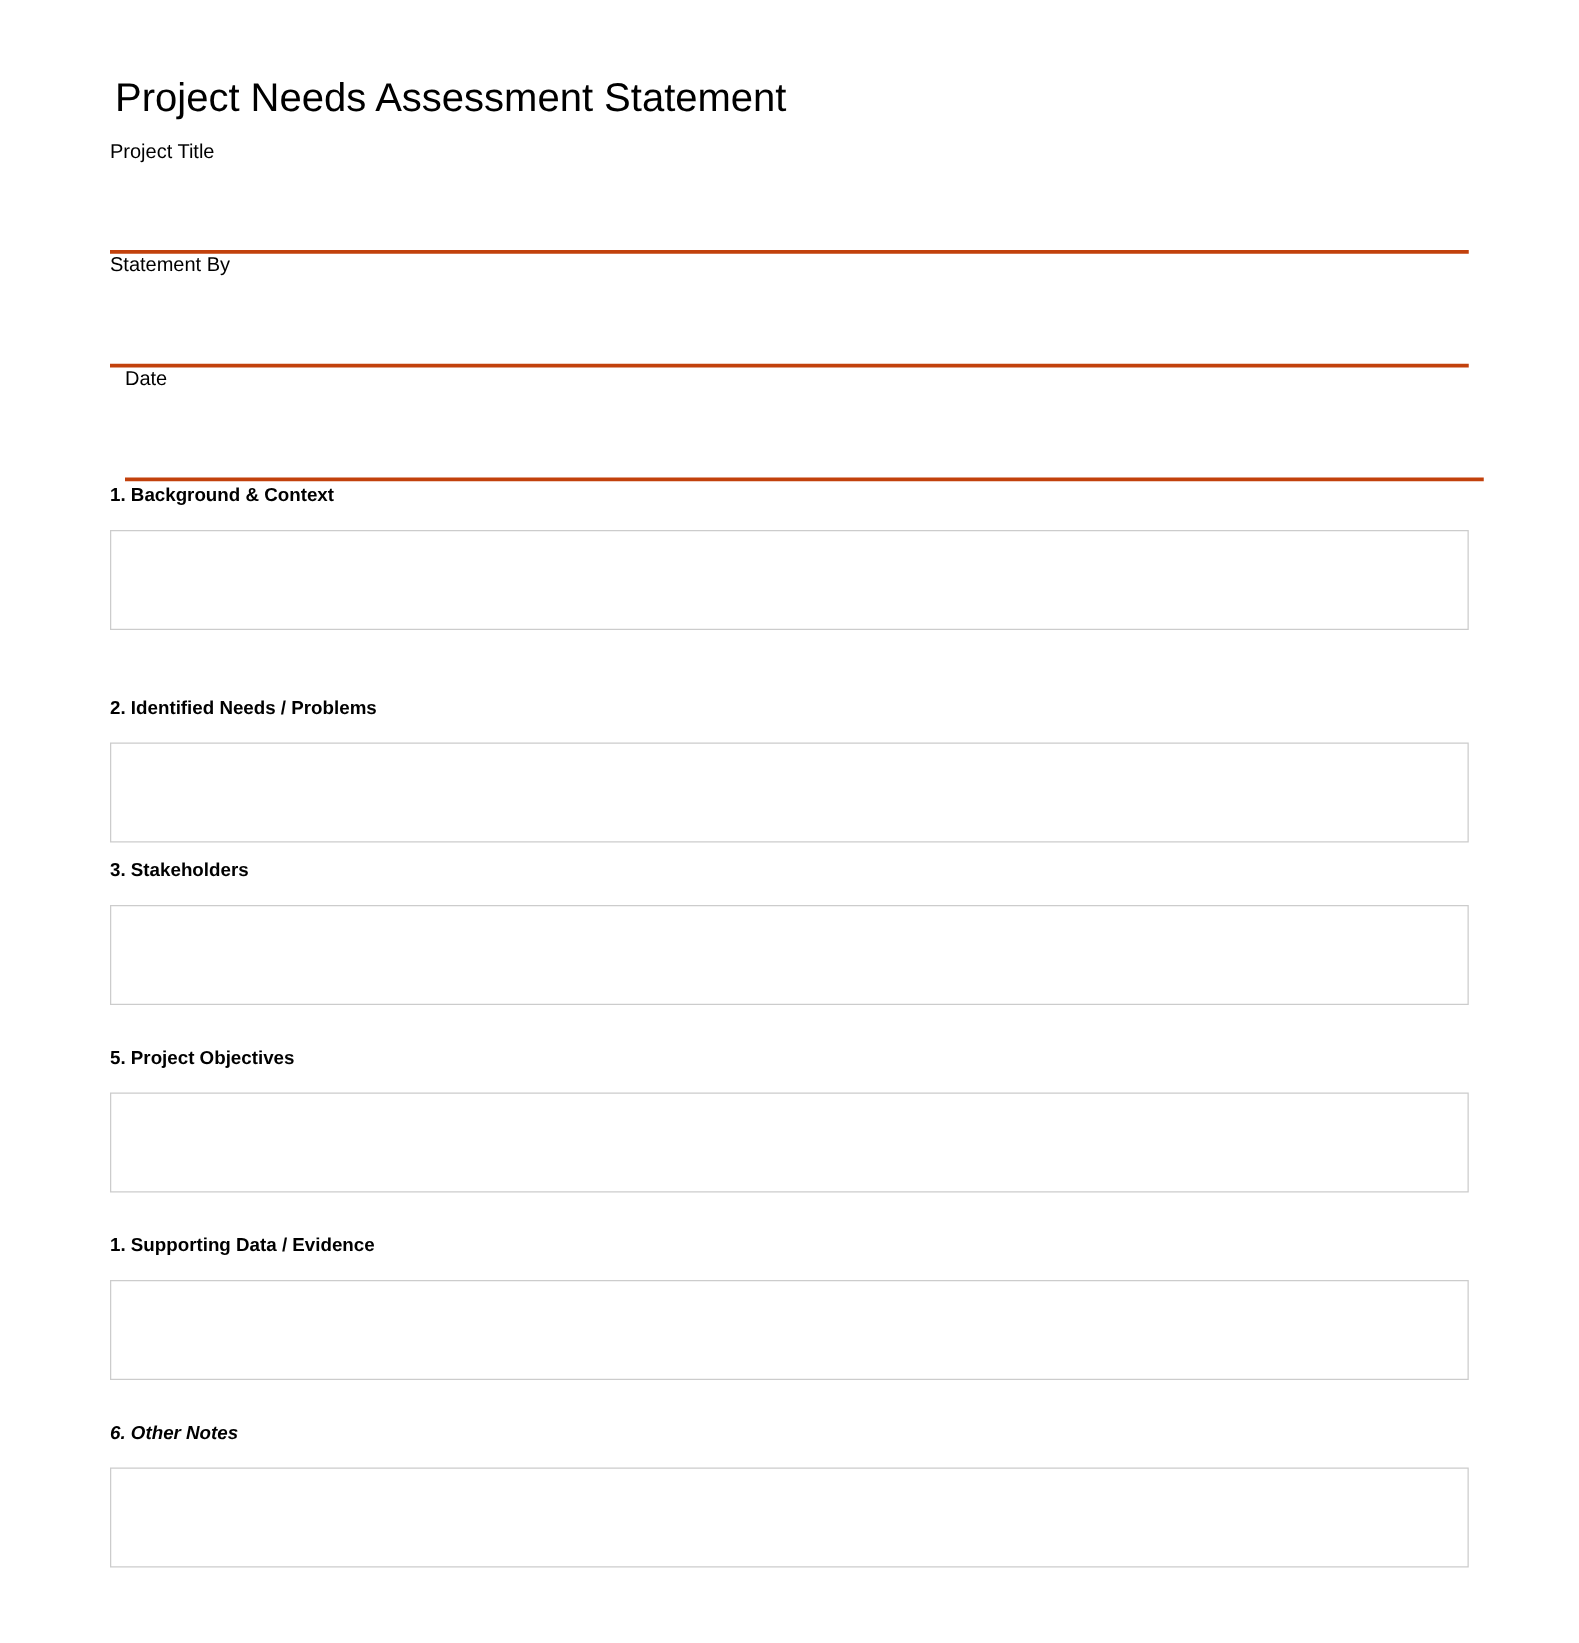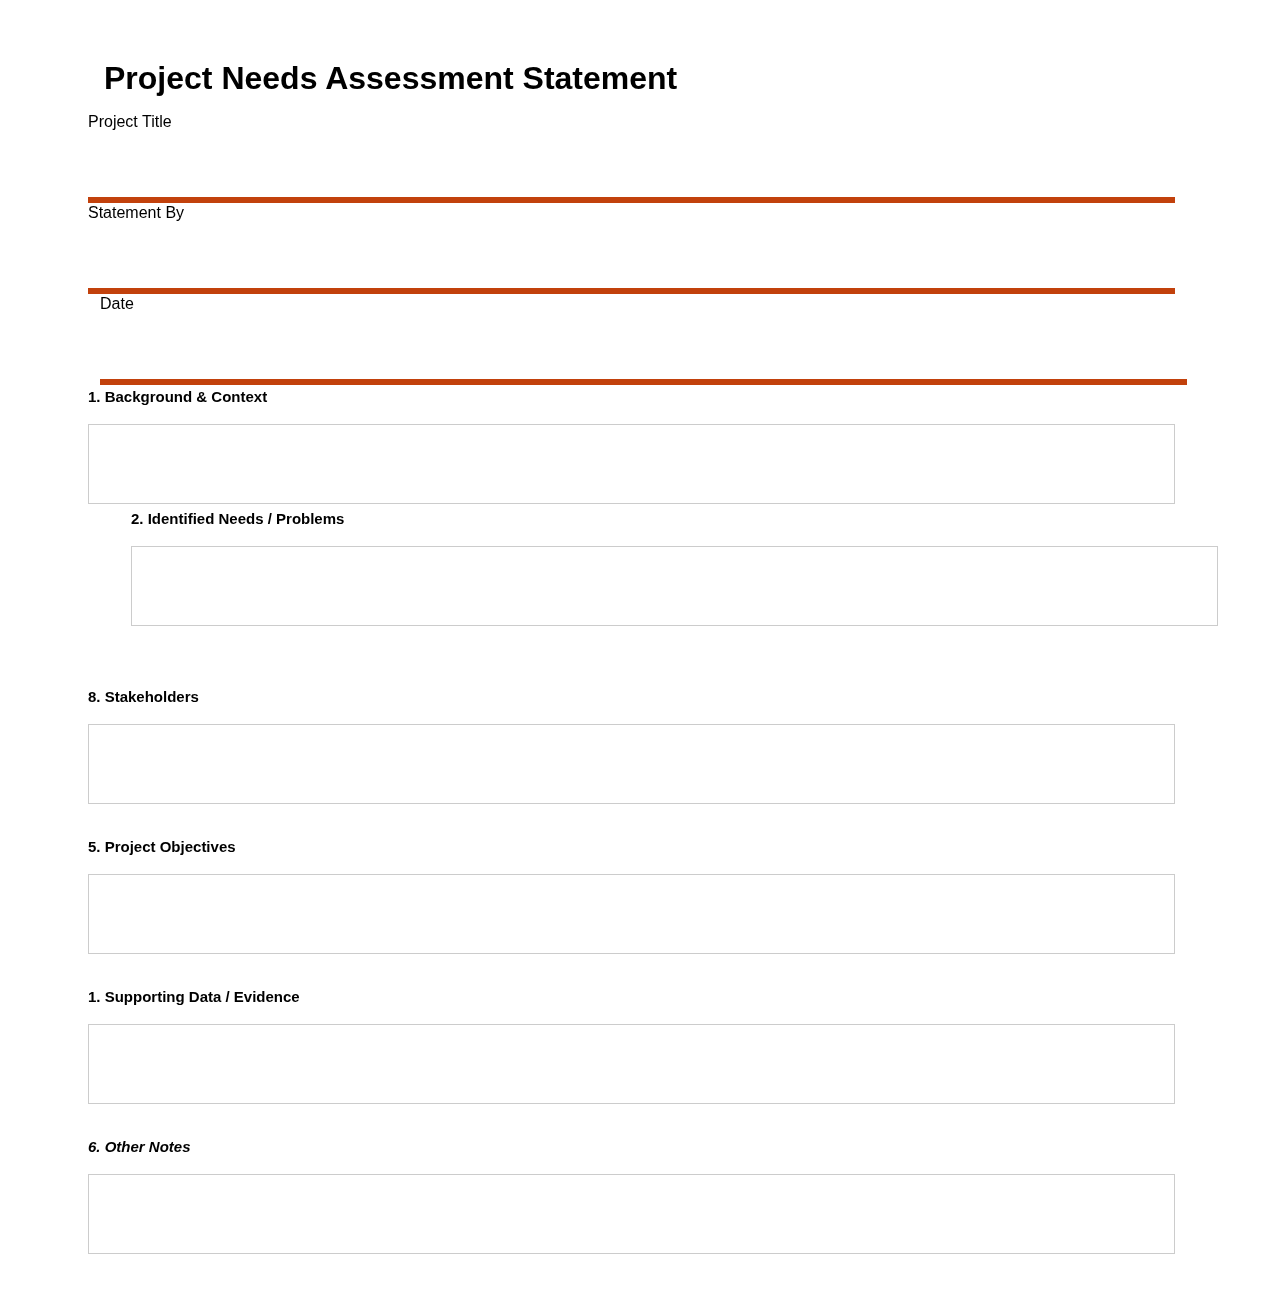--- a/index.html
+++ b/index.html
@@ -13,32 +13,32 @@
     .page {
       position: absolute;
       left: 88px;
       top: 0;
       width: 1087px;
     }
     h1.title {
       margin: 0;
       position: absolute;
       top: 59px;
-      left: 16px;
+      left: 4px;
       font-size: 32px;
-      font-weight: bold;
+      font-weight: normal;
       line-height: 38px;
       white-space: nowrap;
     }
     .field {
       position: absolute;
       left: 0;
       width: 1087px;
       height: 91px;
-      border-bottom: 6px solid #c2410c;
+      border-bottom: 3px solid #c2410c;
       box-sizing: border-box;
     }
     .field .label {
       position: absolute;
       left: 0;
       top: 0;
       font-size: 16px;
       line-height: 20px;
     }
     .section {
@@ -81,27 +81,27 @@
 
   <div class="field" style="top:294px;margin-left:12px;">
     <span class="label">Date</span>
   </div>
 
   <div class="section" style="top:386px;">
     <h2>1. Background &amp; Context</h2>
     <div class="box"></div>
   </div>
 
-  <div class="section" style="top:508px;margin-left:43px;">
+  <div class="section" style="top:556px;">
     <h2>2. Identified Needs / Problems</h2>
     <div class="box"></div>
   </div>
 
   <div class="section" style="top:686px;">
-    <h2>8. Stakeholders</h2>
+    <h2>3. Stakeholders</h2>
     <div class="box"></div>
   </div>
 
   <div class="section" style="top:836px;">
     <h2>5. Project Objectives</h2>
     <div class="box"></div>
   </div>
 
   <div class="section" style="top:986px;">
     <h2>1. Supporting Data / Evidence</h2>

